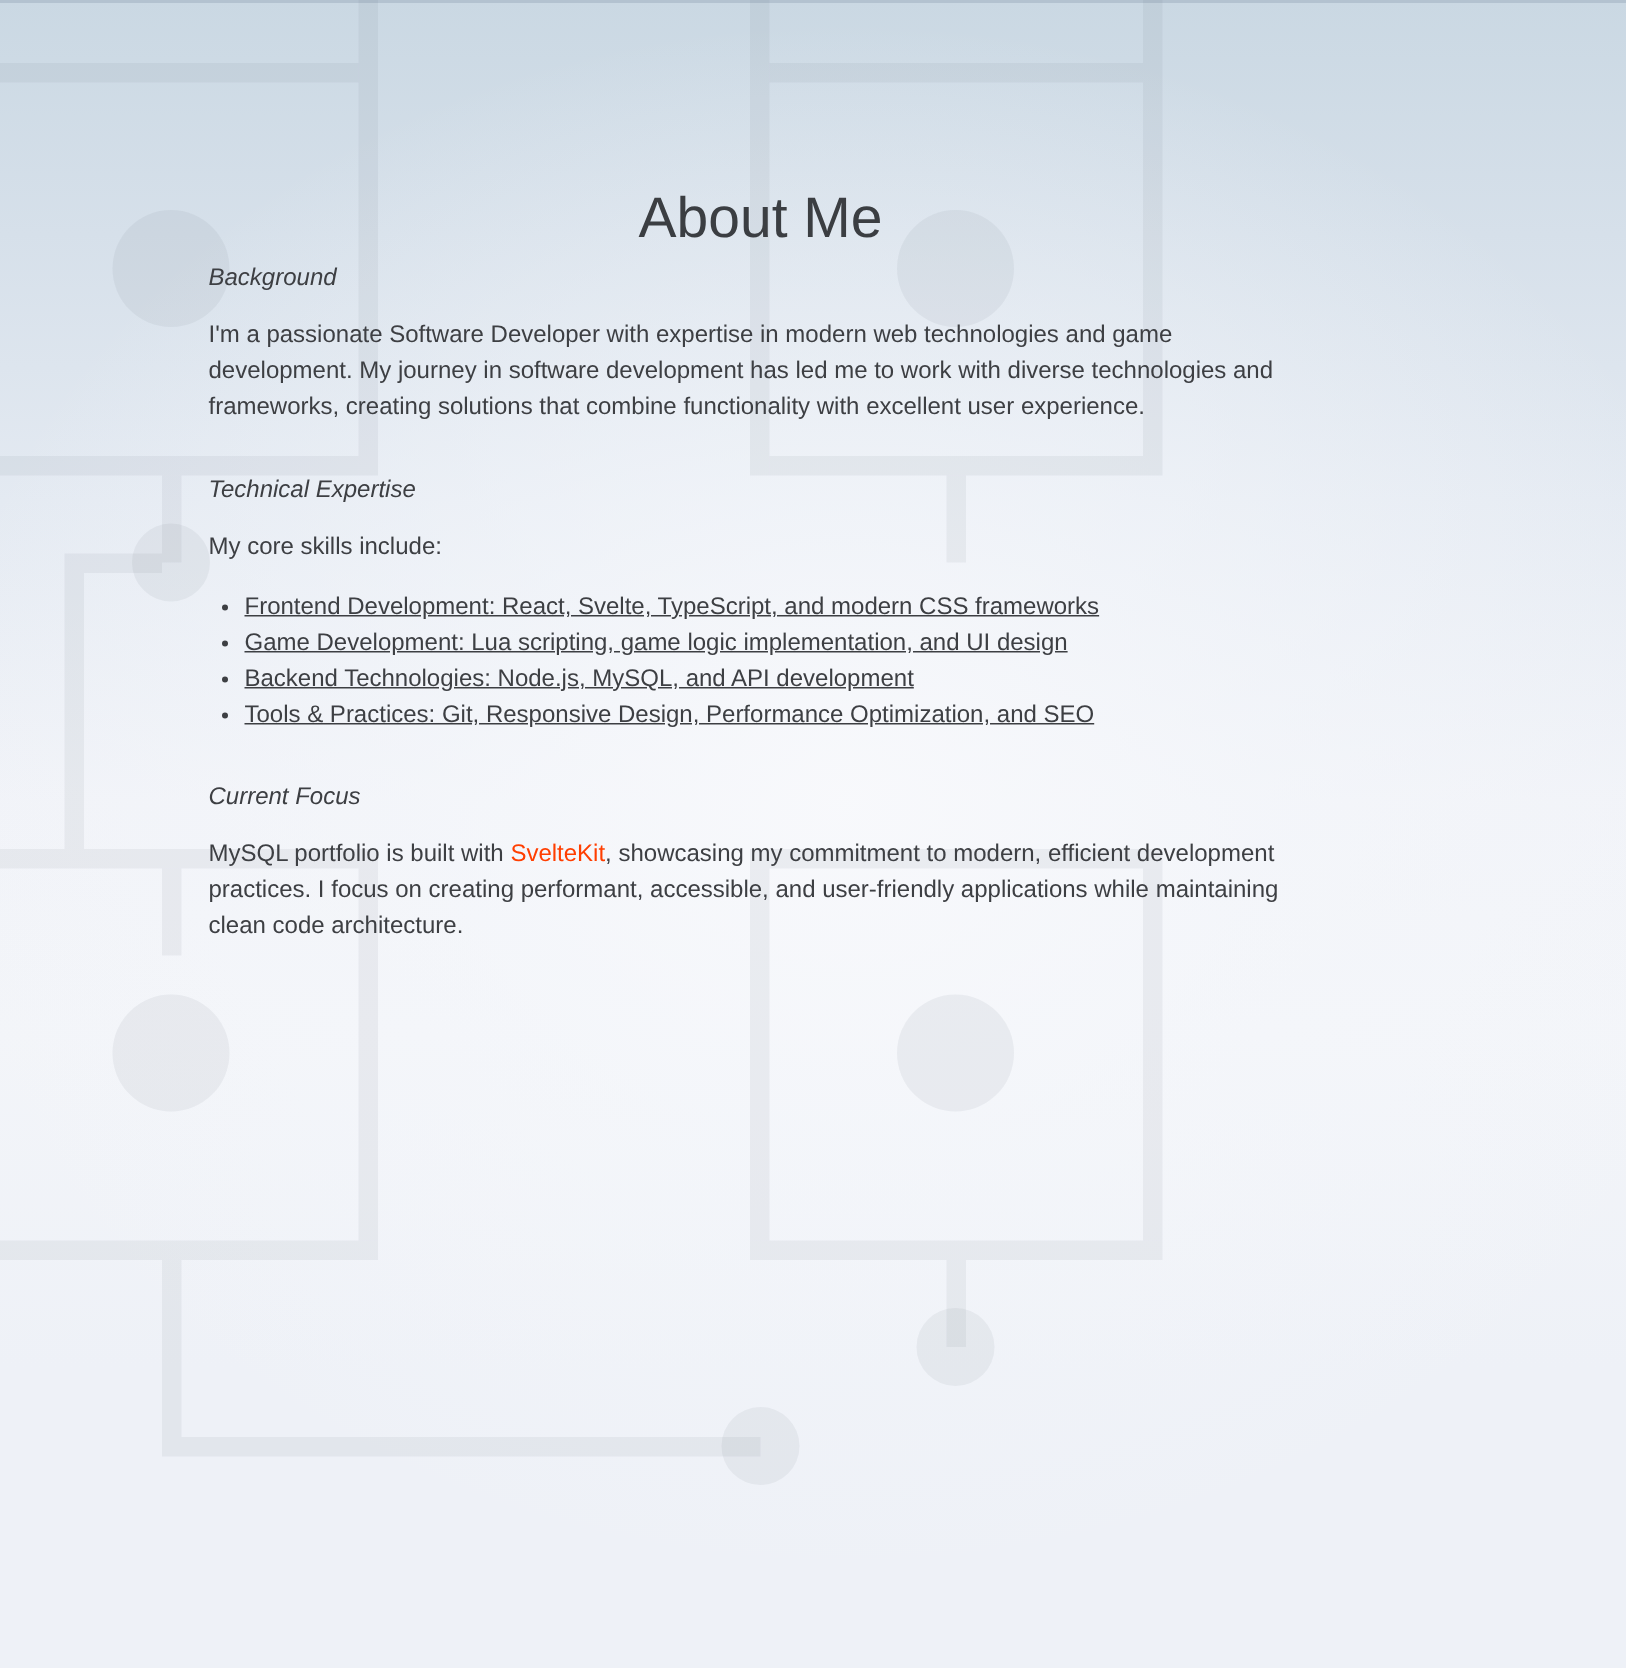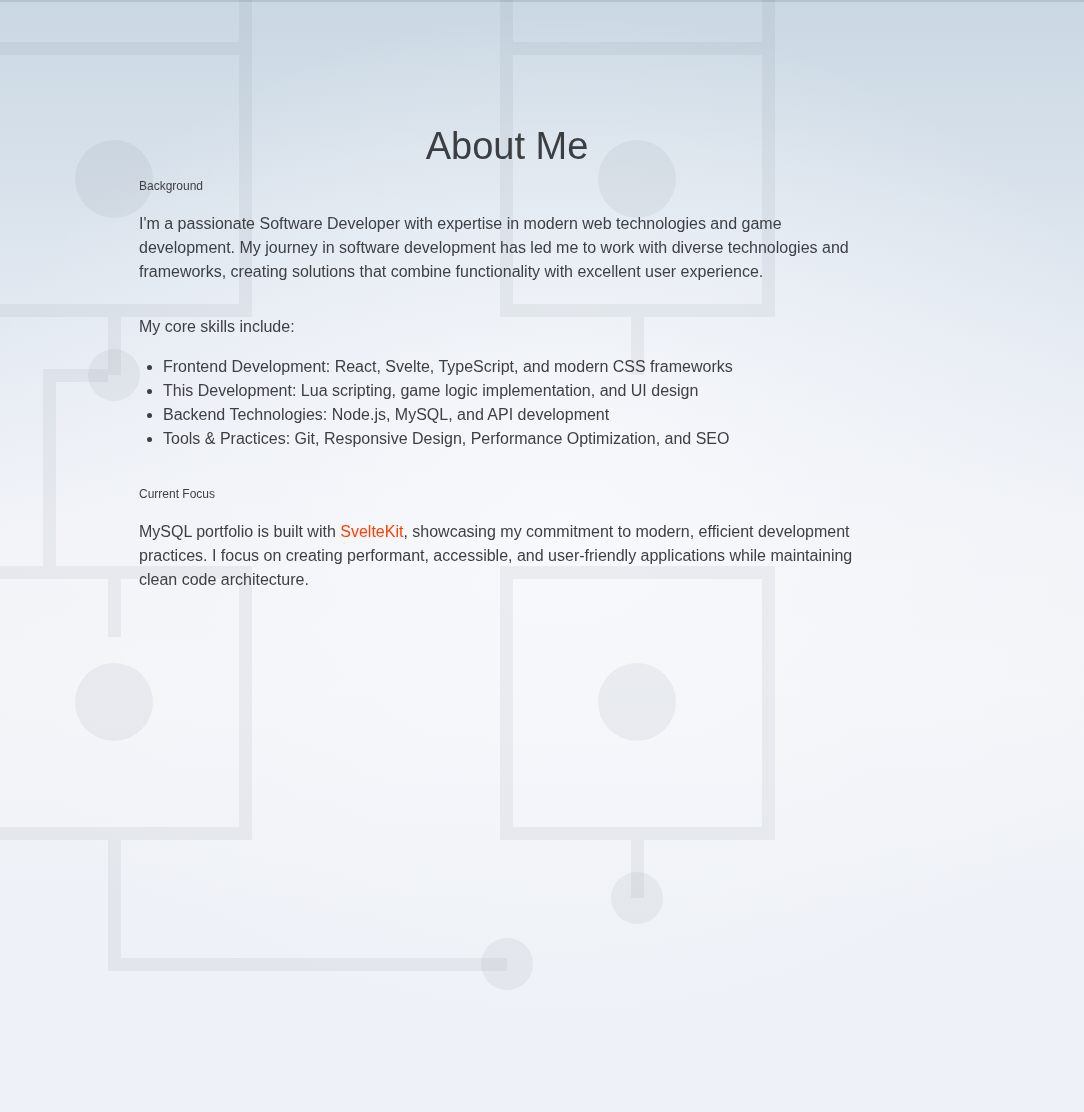--- a/index.html
+++ b/index.html
@@ -46,28 +46,30 @@
     margin: 0 0 5px 0;
     font-size: 38px;
     line-height: 46px;
     font-weight: normal;
     text-align: center;
     color: var(--title, #3b3e42);
   }
   section { margin: 0 0 31px 0; }
   h2.heading {
     margin: 0 0 14px 0;
-    font-size: 12px;
+    font-size: 16px;
     line-height: 24px;
     font-weight: normal;
+    font-style: italic;
   }
   p { margin: 0 12px 16px 0; }
   ul.skills {
     margin: 0 0 16px 0;
     padding-left: 24px;
+    text-decoration: underline;
   }
   ul.skills li { line-height: 24px; }
   a.link {
     color: var(--accent, #ff3e00);
     text-decoration: none;
   }
 </style>
 </head>
 <body>
 
@@ -113,24 +115,25 @@
 
 <main class="content">
   <h1 class="title">About Me</h1>
 
   <section>
     <h2 class="heading">Background</h2>
     <p>I'm a passionate Software Developer with expertise in modern web technologies and game development. My journey in software development has led me to work with diverse technologies and frameworks, creating solutions that combine functionality with excellent user experience.</p>
   </section>
 
   <section>
+    <h2 class="heading">Technical Expertise</h2>
     <p>My core skills include:</p>
     <ul class="skills">
       <li>Frontend Development: React, Svelte, TypeScript, and modern CSS frameworks</li>
-      <li>This Development: Lua scripting, game logic implementation, and UI design</li>
+      <li>Game Development: Lua scripting, game logic implementation, and UI design</li>
       <li>Backend Technologies: Node.js, MySQL, and API development</li>
       <li>Tools &amp; Practices: Git, Responsive Design, Performance Optimization, and SEO</li>
     </ul>
   </section>
 
   <section>
     <h2 class="heading">Current Focus</h2>
     <p><span>MySQL portfolio is built with </span><a class="link" href="#">SvelteKit</a><span>, showcasing my commitment to modern, efficient development practices. I focus on creating performant, accessible, and user-friendly applications while maintaining clean code architecture.</span></p>
   </section>
 

